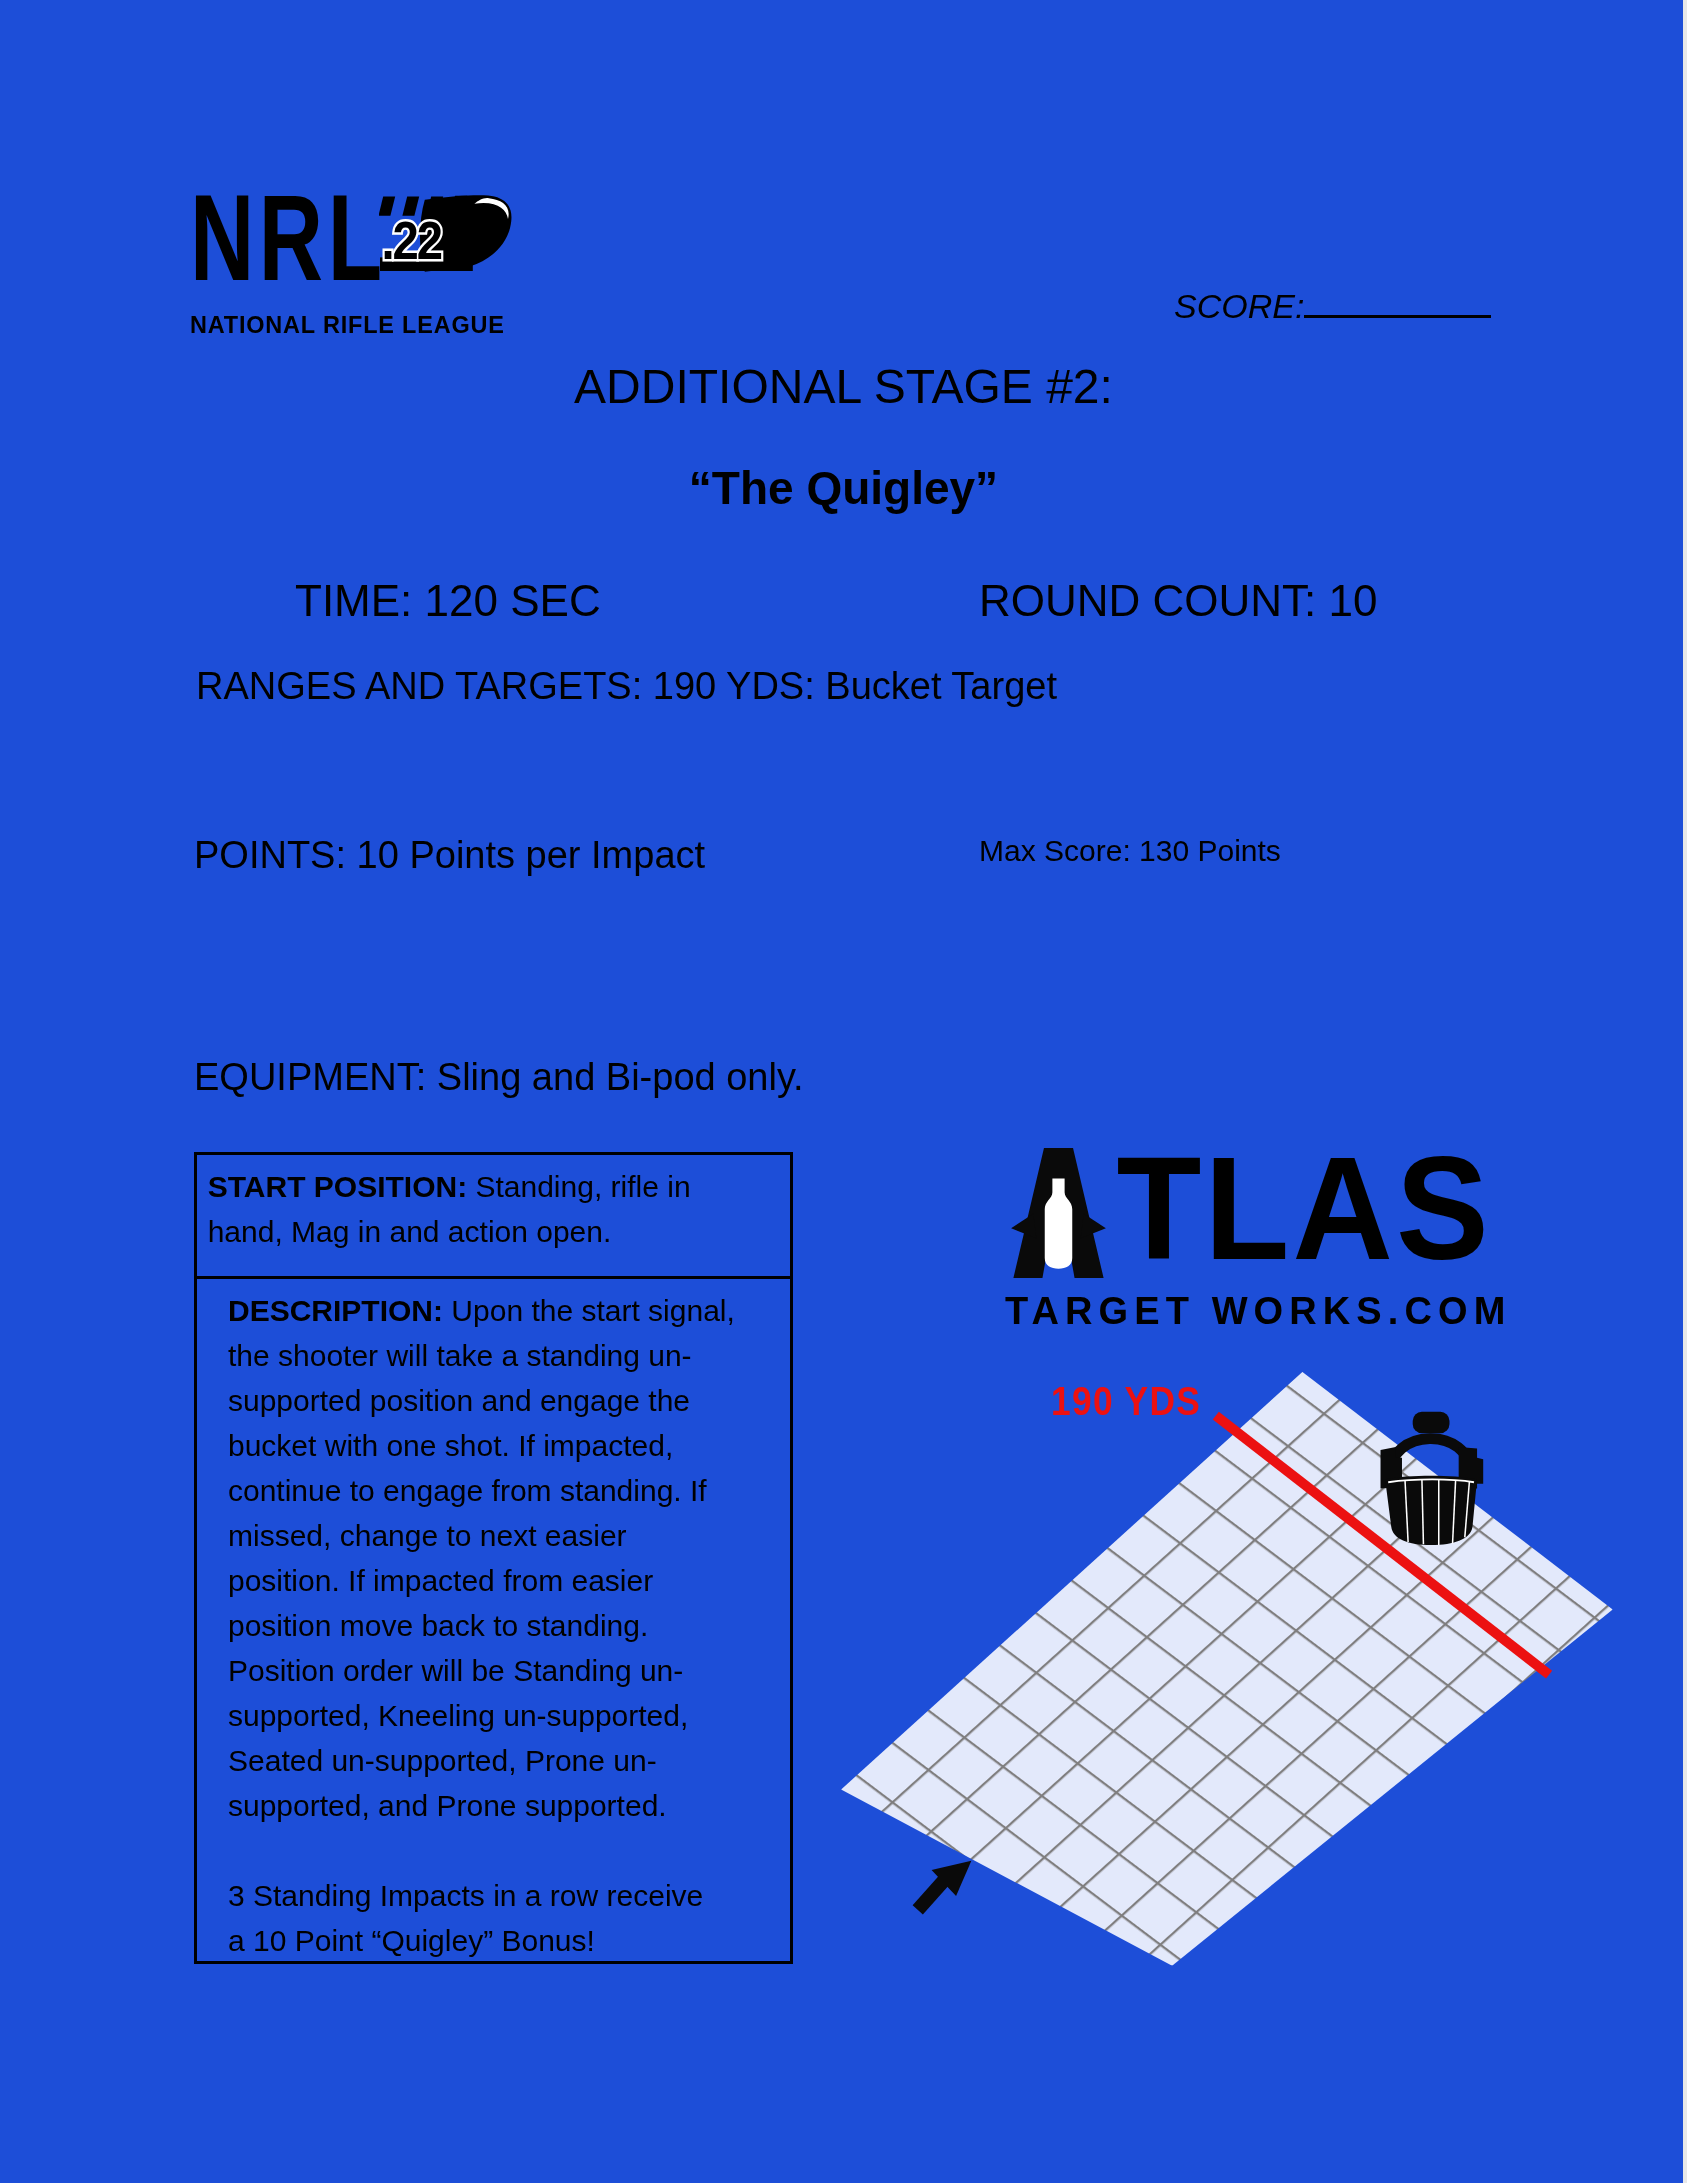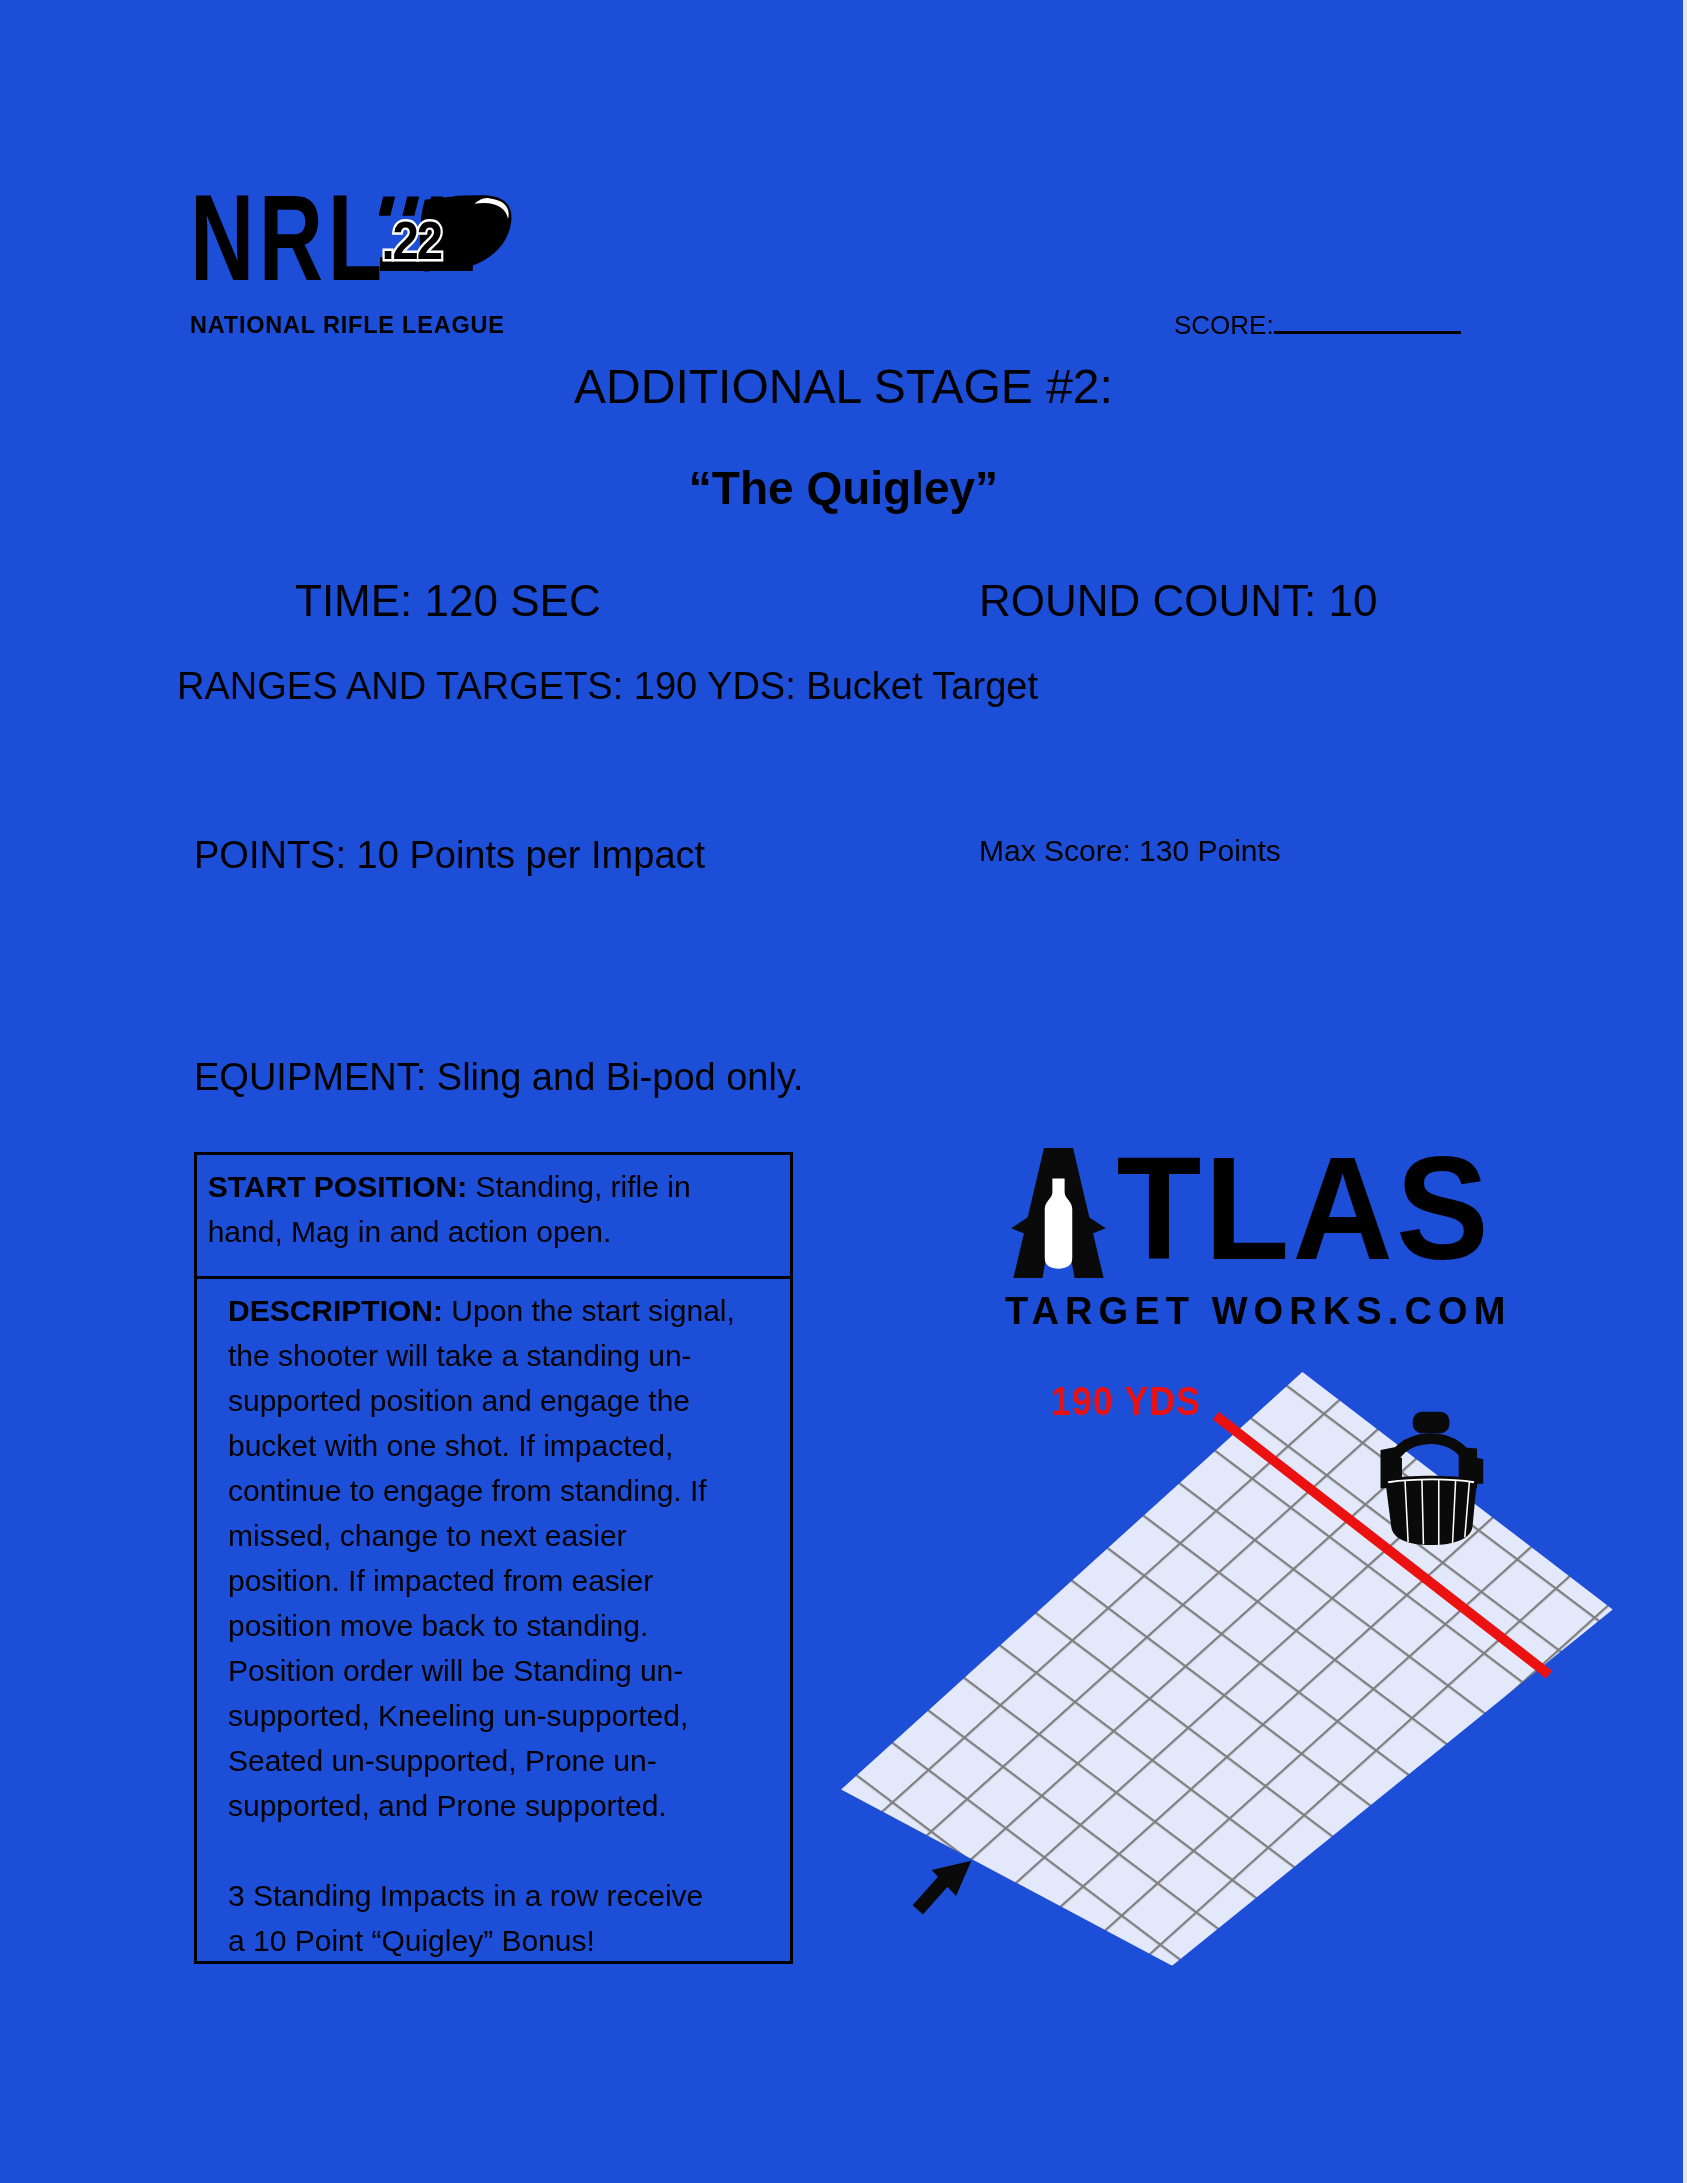--- a/index.html
+++ b/index.html
@@ -10,27 +10,27 @@
   
   .nrl-logo{left:190px;top:193px;}
   .nrl-row{display:flex;align-items:flex-start;}
   .nrl-word{font-size:89px;font-weight:700;letter-spacing:4.6px;line-height:64px;
             transform:scaleY(1.38);transform-origin:top left;}
   .nrl-bullet{margin-left:-7.7px;margin-top:1.5px;}
   .nrl-tagline{font-size:23px;font-weight:700;letter-spacing:0.8px;margin-top:17px;
                transform:scaleX(1.02);transform-origin:left;}
 
   
-  .score{left:1174px;top:296px;font-size:26px;}
+  .score{left:1174px;top:280px;font-size:34px;font-style:italic;}
   .score-line{display:inline-block;width:187px;height:35px;border-bottom:3.8px solid #000;}
   .title{left:0;top:359px;width:1687px;text-align:center;font-size:48px;}
   .subtitle{left:0;top:461px;width:1687px;text-align:center;font-size:46px;font-weight:700;}
   .time{left:295px;top:576px;font-size:44px;text-align:center;}
   .round{left:979px;top:576px;font-size:44px;}
-  .ranges{left:177px;top:665px;font-size:38px;}
+  .ranges{left:196px;top:665px;font-size:38px;}
   .points{left:194px;top:834px;font-size:38px;}
   .maxscore{left:979px;top:834px;font-size:30px;}
   .bonus{left:366px;top:920px;font-size:38px;}
   .equipment{left:194px;top:1056px;font-size:38px;}
 
   
   .box{left:194px;top:1152px;width:593px;border:3.1px solid #000;}
   .cell{padding:9.2px 10.7px 10.7px 10.7px;font-size:30px;line-height:45px;
         white-space:pre-line;}
   .cell b{font-weight:700;}

